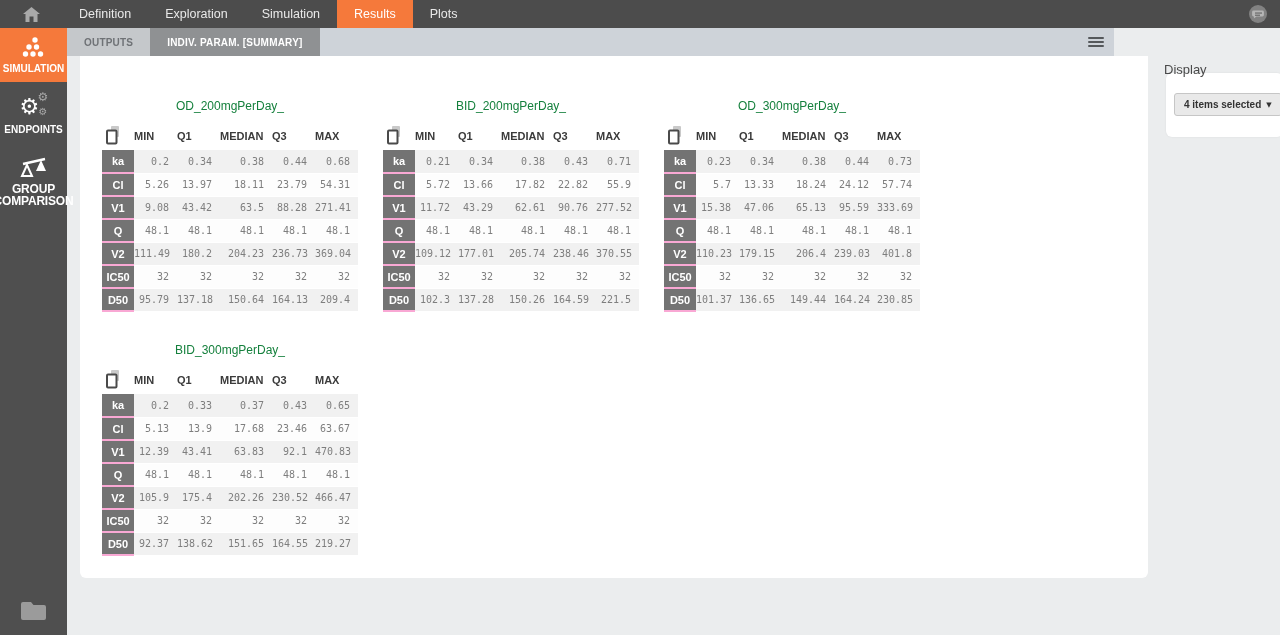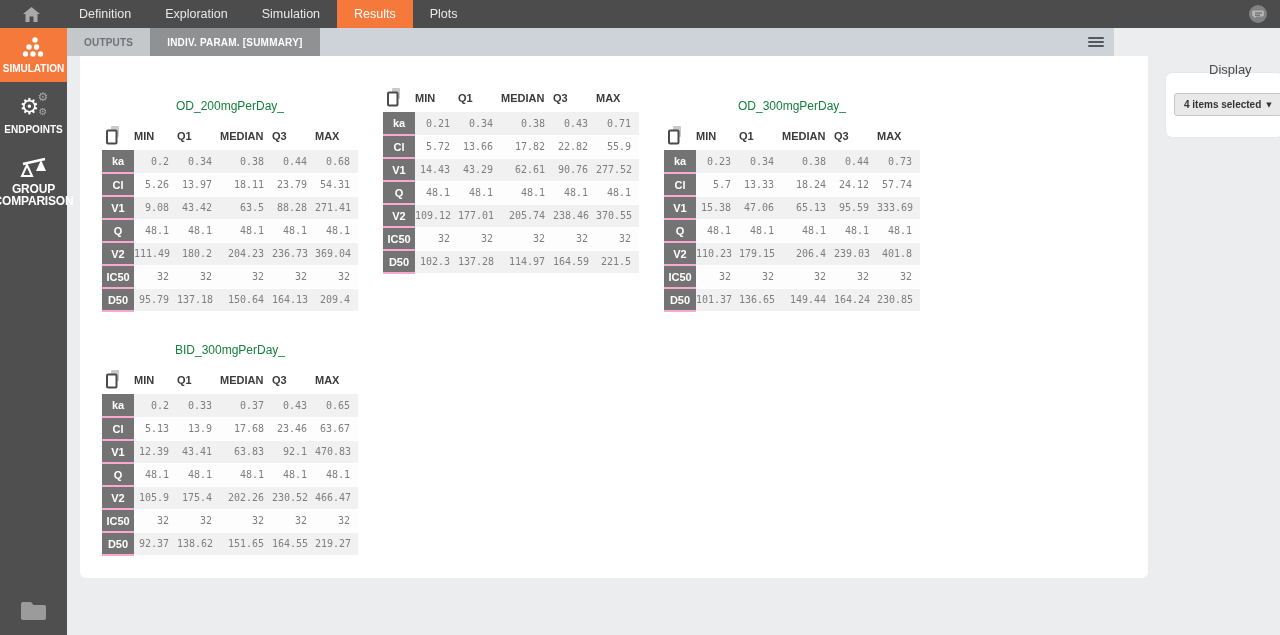--- a/index.html
+++ b/index.html
@@ -41,21 +41,21 @@
   .ptable table { border-collapse:collapse; width:256px; table-layout:fixed; }
   .ptable th, .ptable td { padding:0; }
   .ptable thead th { height:28px; font-size:11px; font-weight:bold; color:#3b3b3b; text-align:left; vertical-align:middle; }
   .ptable th.corner { text-align:left; padding-left:2px; cursor:pointer; }
   .ptable tbody th { width:32px; height:23px; background:#737373; color:#fff; font-size:11px; font-weight:bold; border-bottom:2px solid #f9a8d4; }
   .ptable tbody td { height:23px; font-family:"DejaVu Sans Mono", monospace; font-size:10px; color:#7e7e7e; text-align:right; padding-right:8px; border-bottom:1px solid #fff; }
   .ptable tbody tr:nth-child(odd) td { background:#f1f1f1; }
   .ptable tbody tr:nth-child(even) td { background:#fdfdfd; }
 
   
-  .display-label { position:absolute; left:1209px; top:62px; font-size:13px; color:#4a4a4a; z-index:6; }
+  .display-label { position:absolute; left:1164px; top:62px; font-size:13px; color:#4a4a4a; z-index:6; }
   .display-card { position:absolute; left:1166px; top:73px; width:117px; height:64px; background:#fff; border-radius:6px; box-shadow:0 0 2px rgba(0,0,0,.08); z-index:5; }
   .select-btn { position:absolute; left:8px; top:20px; height:23px; padding:0 9px; background:#e9e9e9; border:1px solid #c6c6c6; border-radius:3px; font-size:10px; font-weight:bold; color:#333; display:flex; align-items:center; cursor:pointer; font-family:"Liberation Sans", sans-serif; }
   .select-btn .caret { font-family:"DejaVu Sans", sans-serif; font-size:7px; margin-left:5px; color:#333; }
 
   .icon-gears { position:relative; width:34px; height:26px; }
   .icon-gears .g1 { position:absolute; left:3px; top:0px; font-family:"DejaVu Sans", sans-serif; font-size:22px; line-height:26px; color:#fff; }
   .icon-gears .g2 { position:absolute; left:21px; top:-3px; font-family:"DejaVu Sans", sans-serif; font-size:12px; line-height:12px; color:#a7a7a7; }
   .icon-gears .g3 { position:absolute; left:22px; top:13px; font-family:"DejaVu Sans", sans-serif; font-size:10px; line-height:10px; color:#a7a7a7; }
 </style>
 </head>
@@ -209,20 +209,21 @@
               <td>95.79</td>
               <td>137.18</td>
               <td>150.64</td>
               <td>164.13</td>
               <td>209.4</td>
             </tr>
           </tbody>
         </table>
       </div>
       <div class="ptable">
+        <div class="ptable-title">BID_200mgPerDay_</div>
         <table>
           <colgroup>
             <col style="width: 32px;">
             <col style="width: 43px;">
             <col style="width: 43px;">
             <col style="width: 52px;">
             <col style="width: 43px;">
             <col style="width: 43px;">
           </colgroup>
           <thead>
@@ -250,21 +251,21 @@
             <tr>
               <th>Cl</th>
               <td>5.72</td>
               <td>13.66</td>
               <td>17.82</td>
               <td>22.82</td>
               <td>55.9</td>
             </tr>
             <tr>
               <th>V1</th>
-              <td>14.43</td>
+              <td>11.72</td>
               <td>43.29</td>
               <td>62.61</td>
               <td>90.76</td>
               <td>277.52</td>
             </tr>
             <tr>
               <th>Q</th>
               <td>48.1</td>
               <td>48.1</td>
               <td>48.1</td>
@@ -284,21 +285,21 @@
               <td>32</td>
               <td>32</td>
               <td>32</td>
               <td>32</td>
               <td>32</td>
             </tr>
             <tr>
               <th>D50</th>
               <td>102.3</td>
               <td>137.28</td>
-              <td>114.97</td>
+              <td>150.26</td>
               <td>164.59</td>
               <td>221.5</td>
             </tr>
           </tbody>
         </table>
       </div>
       <div class="ptable">
         <div class="ptable-title">OD_300mgPerDay_</div>
         <table>
           <colgroup>

